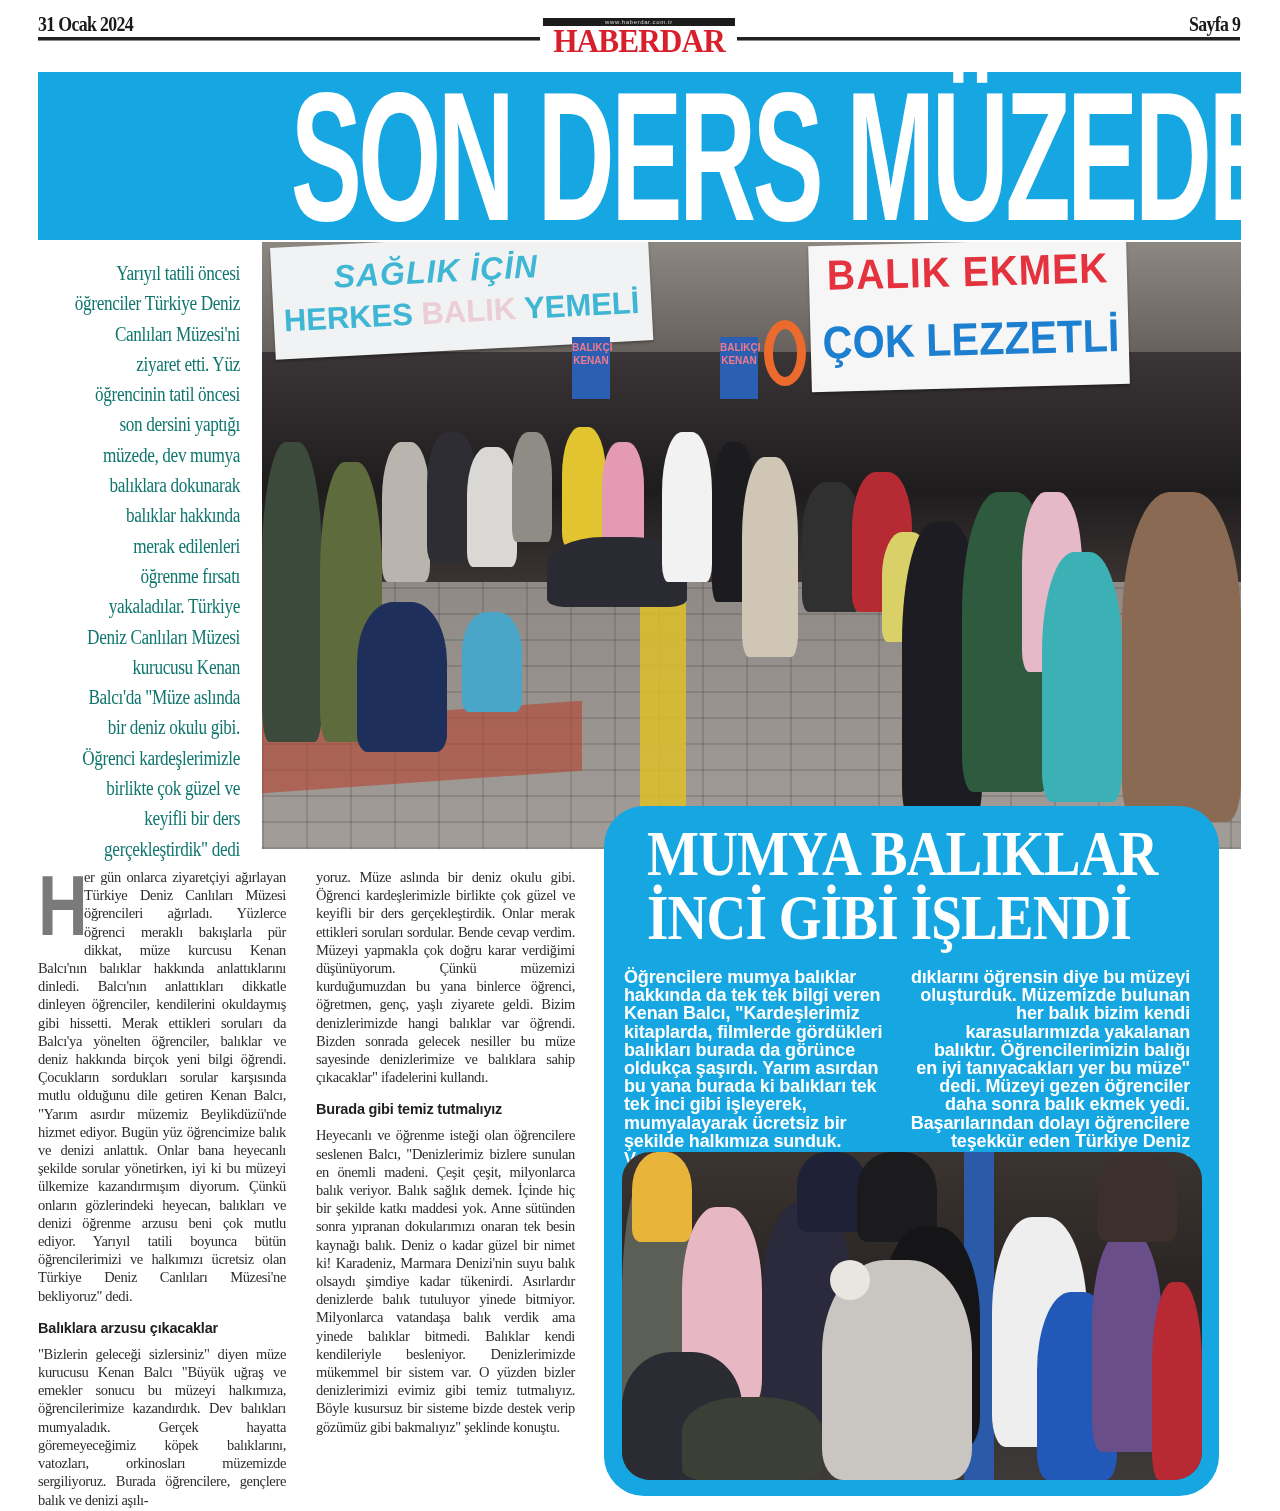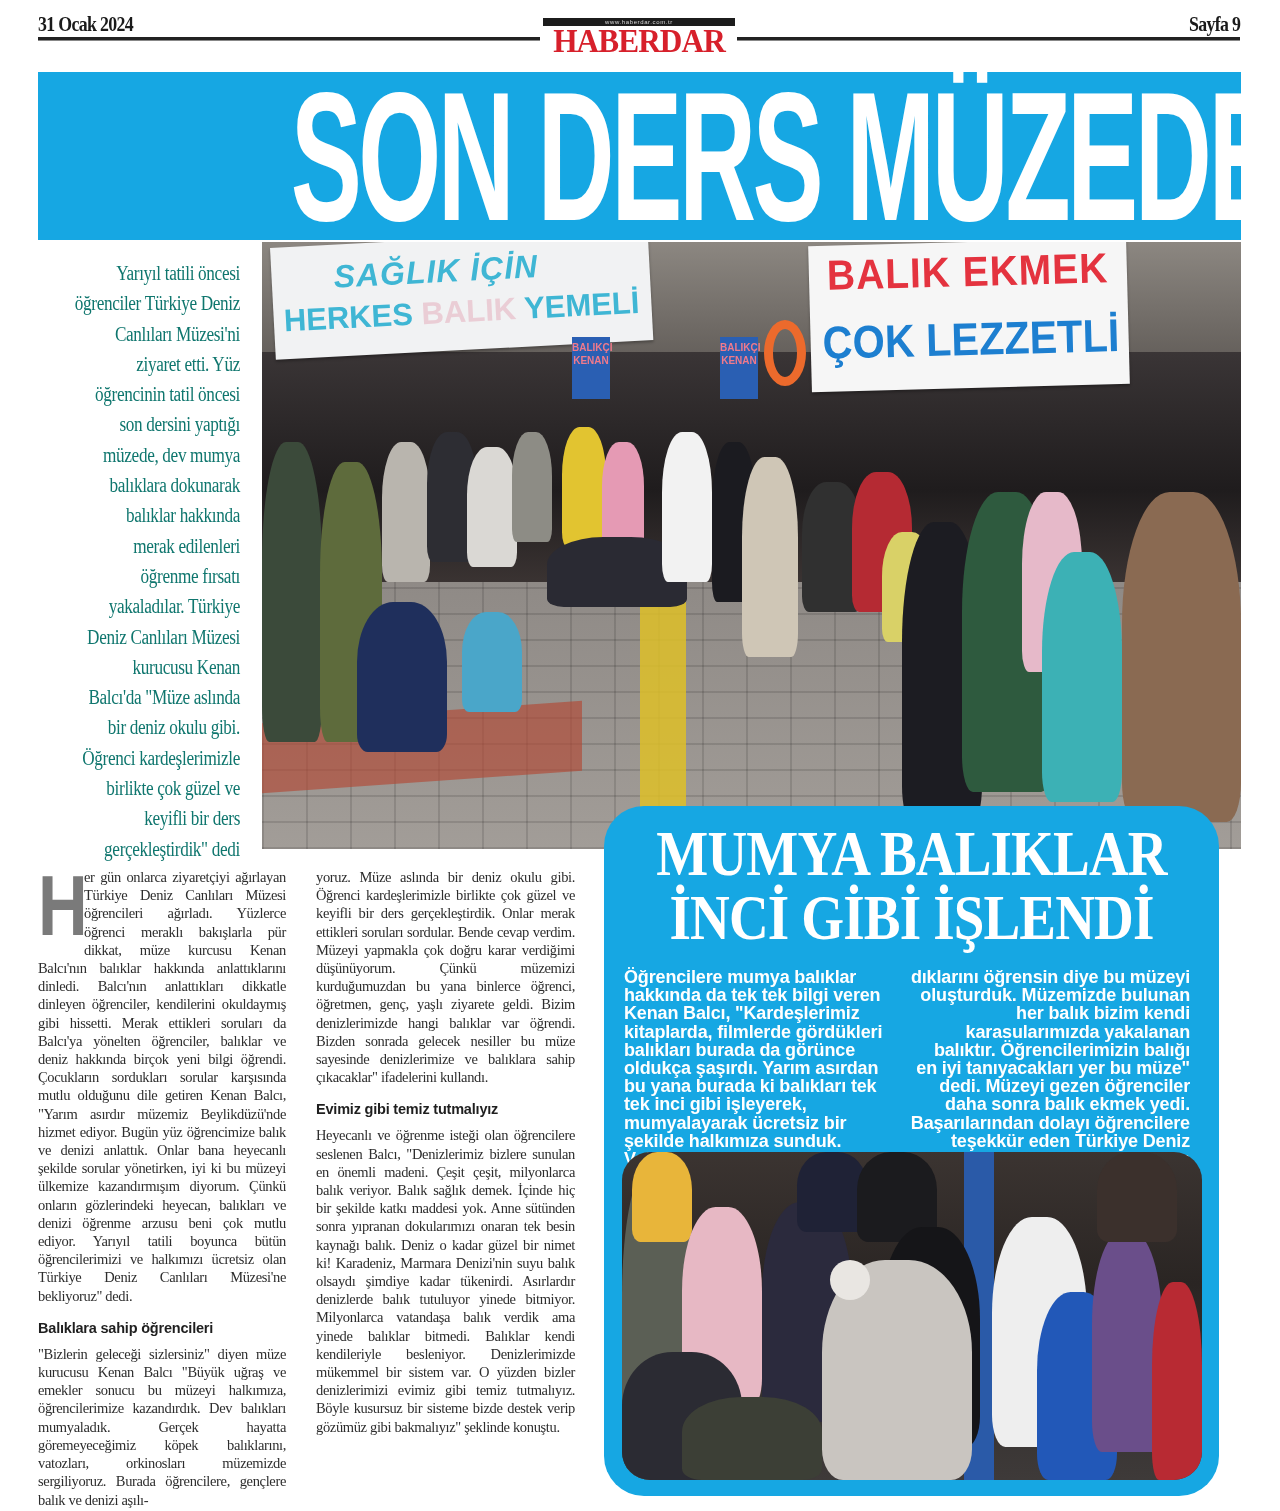--- a/index.html
+++ b/index.html
@@ -51,21 +51,21 @@
     
     .col { position: absolute; font-family: "Liberation Serif", serif; font-size: 14.5px; line-height: 18.2px; color: #2d2d2d; letter-spacing: -0.35px; text-align: justify; }
     .col p { margin: 0; }
     .col1 { left: 38px; top: 868px; width: 248px; }
     .col2 { left: 316px; top: 868px; width: 259px; }
     .dropcap { float: left; font-family: "Liberation Sans", sans-serif; font-weight: bold; font-size: 86px; line-height: 70px; height: 72px; color: #7a7a7a; margin: 2px 8px 0 0; transform: scaleX(0.8); transform-origin: left; width: 38px; }
     .subhead { font-family: "Liberation Sans", sans-serif; font-weight: bold; font-size: 14.5px; line-height: 18px; color: #1f1f1f; margin: 14px 0 8px; text-align: left; letter-spacing: -0.2px; }
 
     
     .bluebox { position: absolute; left: 604px; top: 806px; width: 615px; height: 690px; background: #16a7e3; border-radius: 40px 40px 40px 40px; }
-    .bb-title { position: absolute; left: 0; top: 16px; width: 615px; text-align: center; font-family: "Liberation Serif", serif; font-weight: bold; color: #ffffff; font-size: 64px; line-height: 64px; letter-spacing: -1px; }
+    .bb-title { position: absolute; left: 0; top: 16px; width: 615px; font-family: "Liberation Serif", serif; font-weight: bold; color: #ffffff; font-size: 64px; line-height: 64px; letter-spacing: -1px; }
     .bb-title span { display: block; white-space: nowrap; transform: scaleX(0.86); }
     .bb-cols { position: absolute; left: 20px; top: 162px; width: 578px; }
     .bb-col { position: absolute; top: 0; width: 280px; font-family: "Liberation Sans", sans-serif; font-weight: bold; font-size: 18px; line-height: 18.2px; color: #ffffff; letter-spacing: -0.15px; }
     .bb-col.l { left: 0; }
     .bb-col.r { left: 286px; text-align: right; }
     .bb-photo { position: absolute; left: 18px; top: 346px; width: 580px; height: 328px; border-radius: 28px; overflow: hidden; background: linear-gradient(180deg, #3b3431 0%, #2a2523 40%, #3e3a39 100%); }
     .bb-photo i { position: absolute; display: block; border-radius: 42% 42% 14% 14%; }
     .bb-pole { position: absolute; left: 342px; top: 0; width: 30px; height: 328px; background: #2a5aa8; }
   </style>
 </head>
@@ -148,27 +148,27 @@
     <i style="left:700px;top:90px;width:90px;height:300px;background:#2e5a3e;"></i>
     <i style="left:760px;top:90px;width:60px;height:180px;background:#e6b9c9;"></i>
     <i style="left:780px;top:150px;width:80px;height:250px;background:#3cb1b5;"></i>
     <i style="left:860px;top:90px;width:119px;height:330px;background:#8a6a52;"></i>
   </div>
 </figure>
 
 <article class="col col1">
   <span class="dropcap">H</span>
   <p>er gün onlarca ziyaretçiyi ağırlayan Türkiye Deniz Canlıları Müzesi öğrencileri ağırladı. Yüzlerce öğrenci meraklı bakışlarla pür dikkat, müze kurcusu Kenan Balcı'nın balıklar hakkında anlattıklarını dinledi. Balcı'nın anlattıkları dikkatle dinleyen öğrenciler, kendilerini okuldaymış gibi hissetti. Merak ettikleri soruları da Balcı'ya yönelten öğrenciler, balıklar ve deniz hakkında birçok yeni bilgi öğrendi. Çocukların sordukları sorular karşısında mutlu olduğunu dile getiren Kenan Balcı, "Yarım asırdır müzemiz Beylikdüzü'nde hizmet ediyor. Bugün yüz öğrencimize balık ve denizi anlattık. Onlar bana heyecanlı şekilde sorular yönetirken, iyi ki bu müzeyi ülkemize kazandırmışım diyorum. Çünkü onların gözlerindeki heyecan, balıkları ve denizi öğrenme arzusu beni çok mutlu ediyor. Yarıyıl tatili boyunca bütün öğrencilerimizi ve halkımızı ücretsiz olan Türkiye Deniz Canlıları Müzesi'ne bekliyoruz" dedi.</p>
-  <h3 class="subhead">Balıklara sahip öğrencileri</h3>
+  <h3 class="subhead">Balıklara arzusu çıkacaklar</h3>
   <p>"Bizlerin geleceği sizlersiniz" diyen müze kurucusu Kenan Balcı "Büyük uğraş ve emekler sonucu bu müzeyi halkımıza, öğrencilerimize kazandırdık. Dev balıkları mumyaladık. Gerçek hayatta göremeyeceğimiz köpek balıklarını, vatozları, orkinosları müzemizde sergiliyoruz. Burada öğrencilere, gençlere balık ve denizi aşılı-</p>
 </article>
 
 <article class="col col2">
   <p>yoruz. Müze aslında bir deniz okulu gibi. Öğrenci kardeşlerimizle birlikte çok güzel ve keyifli bir ders gerçekleştirdik. Onlar merak ettikleri soruları sordular. Bende cevap verdim. Müzeyi yapmakla çok doğru karar verdiğimi düşünüyorum. Çünkü müzemizi kurduğumuzdan bu yana binlerce öğrenci, öğretmen, genç, yaşlı ziyarete geldi. Bizim denizlerimizde hangi balıklar var öğrendi. Bizden sonrada gelecek nesiller bu müze sayesinde denizlerimize ve balıklara sahip çıkacaklar" ifadelerini kullandı.</p>
-  <h3 class="subhead">Evimiz gibi temiz tutmalıyız</h3>
+  <h3 class="subhead">Burada gibi temiz tutmalıyız</h3>
   <p>Heyecanlı ve öğrenme isteği olan öğrencilere seslenen Balcı, "Denizlerimiz bizlere sunulan en önemli madeni. Çeşit çeşit, milyonlarca balık veriyor. Balık sağlık demek. İçinde hiç bir şekilde katkı maddesi yok. Anne sütünden sonra yıpranan dokularımızı onaran tek besin kaynağı balık. Deniz o kadar güzel bir nimet ki! Karadeniz, Marmara Denizi'nin suyu balık olsaydı şimdiye kadar tükenirdi. Asırlardır denizlerde balık tutuluyor yinede bitmiyor. Milyonlarca vatandaşa balık verdik ama yinede balıklar bitmedi. Balıklar kendi kendileriyle besleniyor. Denizlerimizde mükemmel bir sistem var. O yüzden bizler denizlerimizi evimiz gibi temiz tutmalıyız. Böyle kusursuz bir sisteme bizde destek verip gözümüz gibi bakmalıyız" şeklinde konuştu.</p>
 </article>
 
 <aside class="bluebox">
   <h2 class="bb-title">
     <span>MUMYA BALIKLAR</span>
     <span>İNCİ GİBİ İŞLENDİ</span>
   </h2>
   <div class="bb-cols">
     <p class="bb-col l">Öğrencilere mumya balıklar hakkında da tek tek bilgi veren Kenan Balcı, "Kardeşlerimiz kitaplarda, filmlerde gördükleri balıkları burada da görünce oldukça şaşırdı. Yarım asırdan bu yana burada ki balıkları tek tek inci gibi işleyerek, mumyalayarak ücretsiz bir şekilde halkımıza sunduk. Vatandaşlarımıza hediye ettik. Yeni nesil denizlerimizin ne kadar kutsal varlıklar olduğunu bu kutsal sularda hangi balıkların yaşa-</p>

